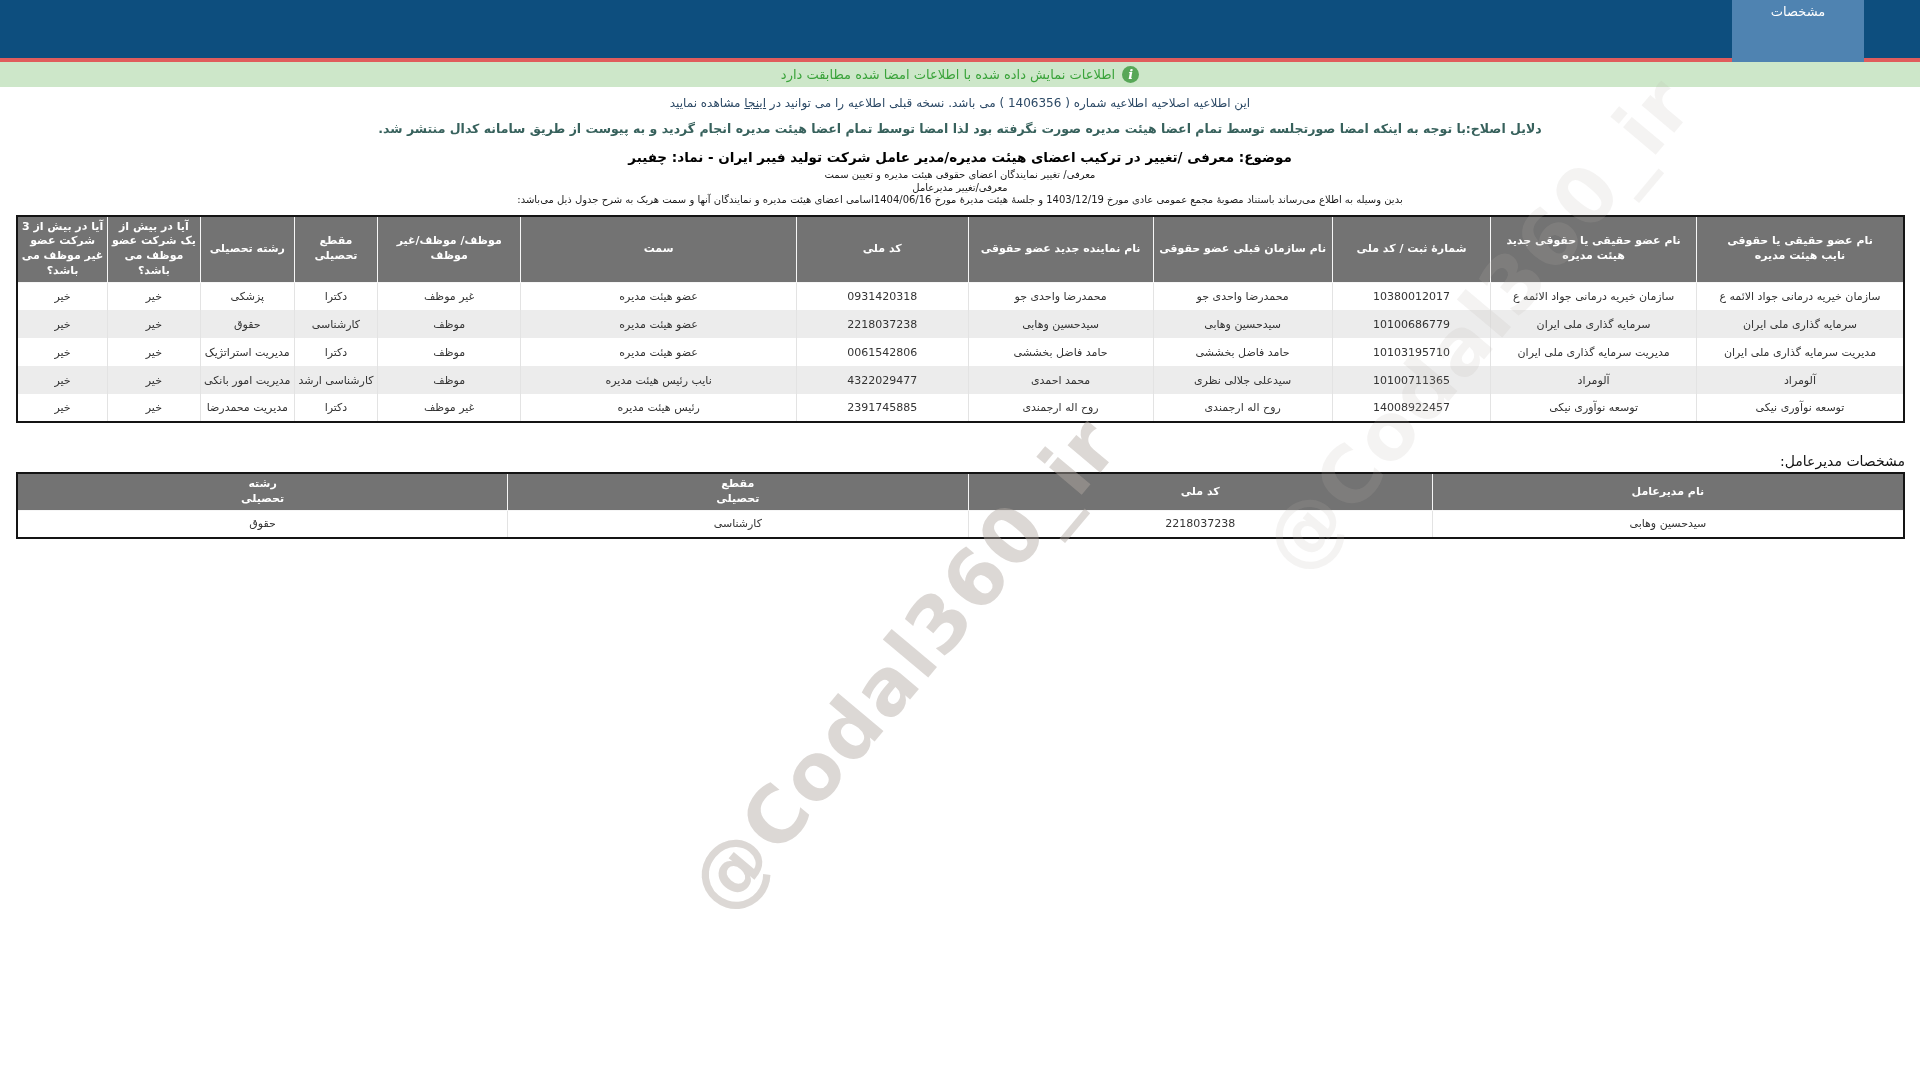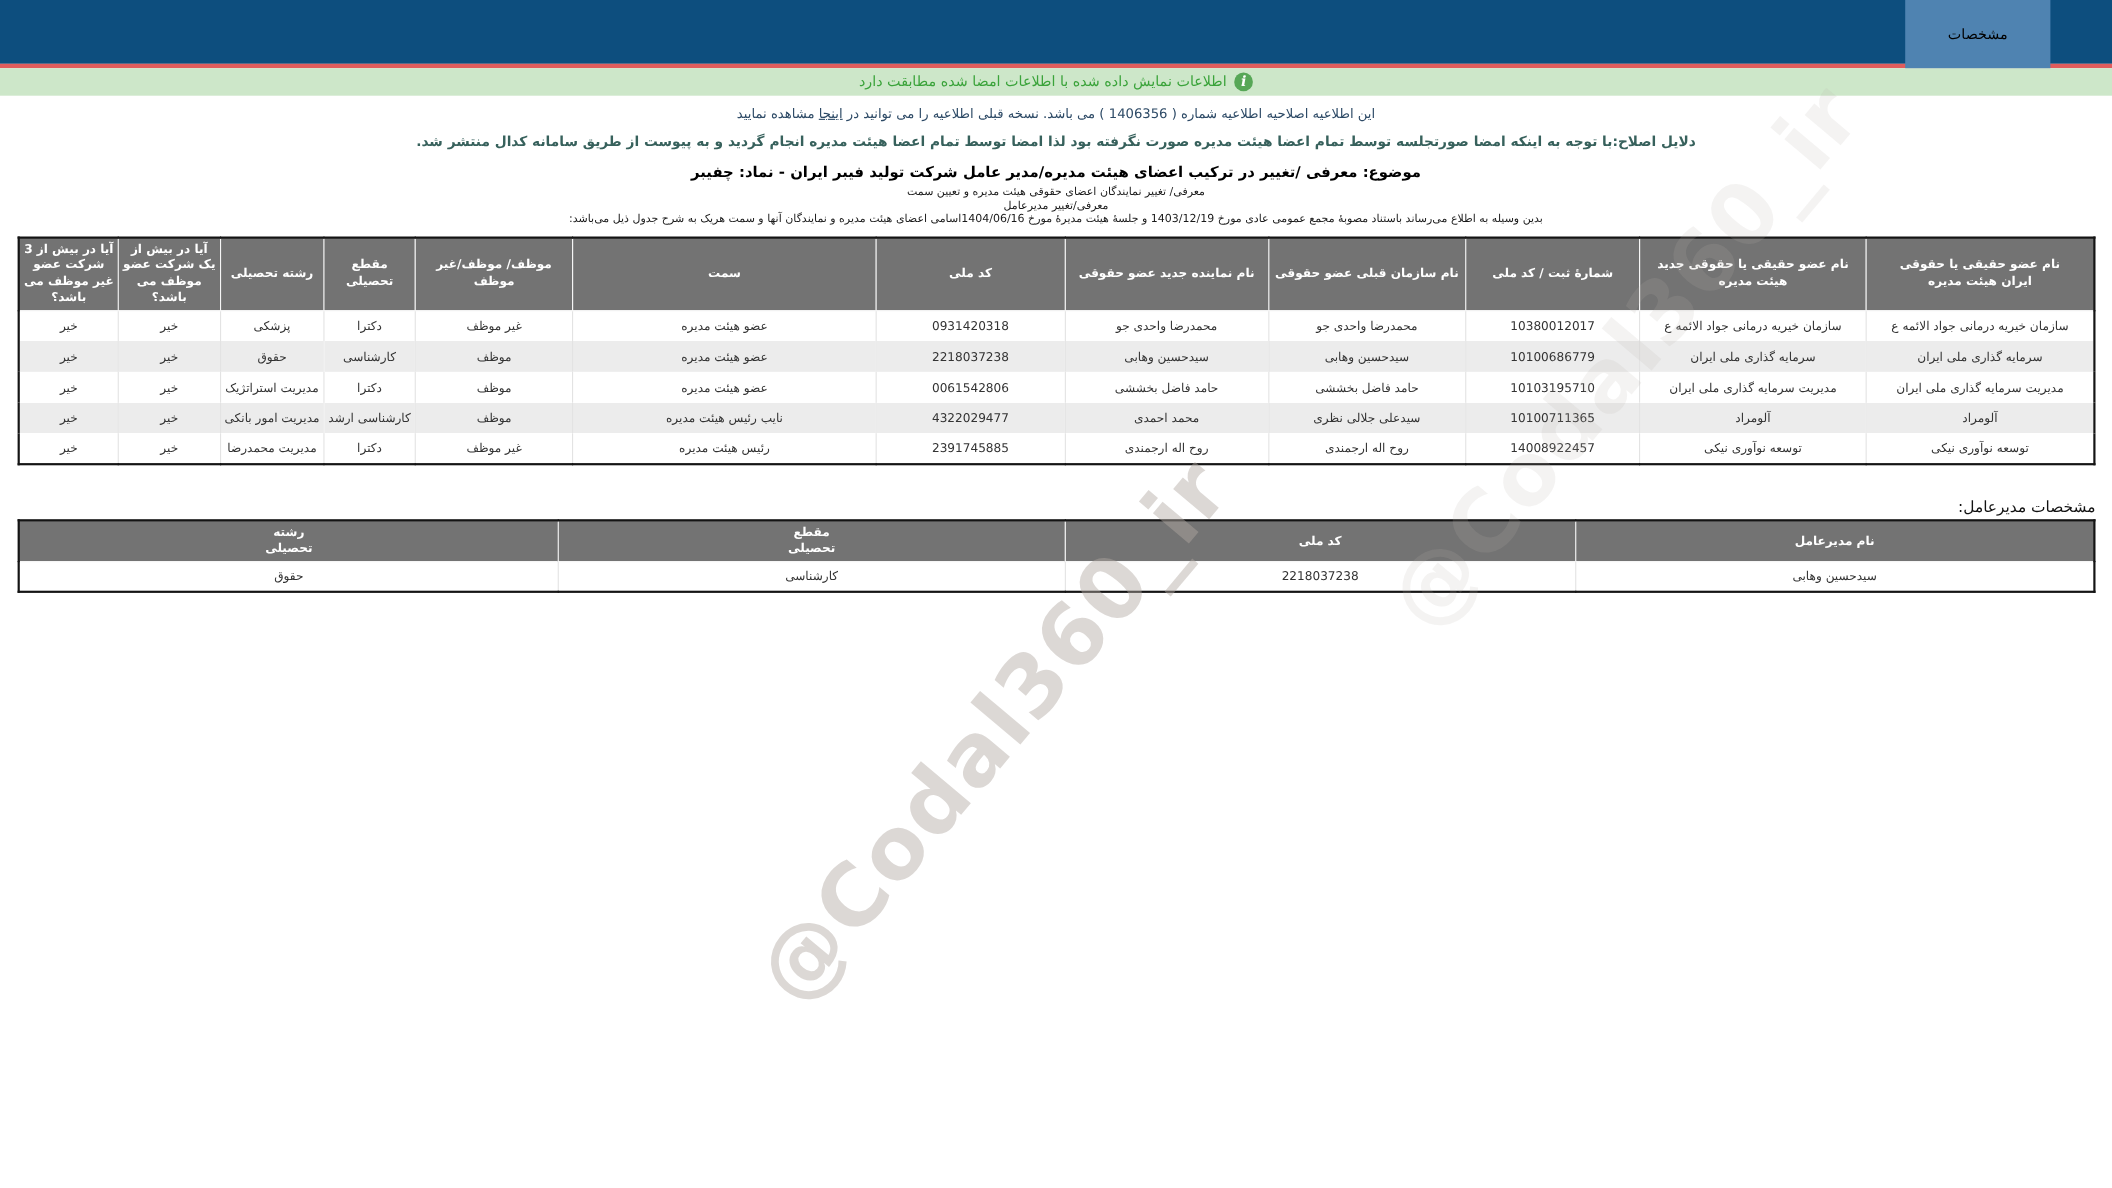--- a/index.html
+++ b/index.html
@@ -9,22 +9,22 @@
     font-family: "DejaVu Sans", sans-serif;
     direction: rtl;
     position: relative;
   }
   
   .topbar { height: 58px; background: #0d4e7e; width: 100%; }
   .redline { height: 4px; background: #e05c5c; width: 100%; }
   .spec-tab {
     position: absolute; top: 0; left: 1732px; 
     width: 132px; height: 62px;
-    background: #4f83b1; color: #000000;
-    font-size: 13px; text-align: center; padding-top: 24px;
+    background: #4f83b1; color: #ffffff;
+    font-size: 13px; text-align: center; padding-top: 4px;
     cursor: pointer;
   }
   .greenbar {
     height: 25px; background: #cde7c9; width: 100%;
     display: flex; align-items: center; justify-content: center; gap: 7px;
     color: #3aa33a; font-size: 13px;
   }
   .info-icon {
     width: 17px; height: 17px; border-radius: 50%;
     background: #57a757; color: #ffffff;
@@ -112,21 +112,21 @@
       <col style="width:14.6%">
         <col style="width:7.6%">
         <col style="width:4.4%">
       <col style="width:5.0%">
         <col style="width:4.9%">
         <col style="width:4.8%">
     </colgroup>
     <thead>
         <tr>
           <th>نام عضو حقیقی یا حقوقی
-ایران هیئت مدیره</th>
+نایب هیئت مدیره</th>
           <th>نام عضو حقیقی یا حقوقی جدید هیئت مدیره</th>
           <th>شمارهٔ ثبت / کد ملی</th>
           <th>نام سازمان قبلی عضو حقوقی</th>
           <th>نام نماینده جدید عضو حقوقی</th>
           <th>کد ملی</th>
           <th>سمت</th>
           <th>موظف/ موظف/غیر موظف</th>
           <th>مقطع تحصیلی</th>
           <th>رشته تحصیلی</th>
           <th>آیا در بیش از یک شرکت عضو موظف می باشد؟</th>

